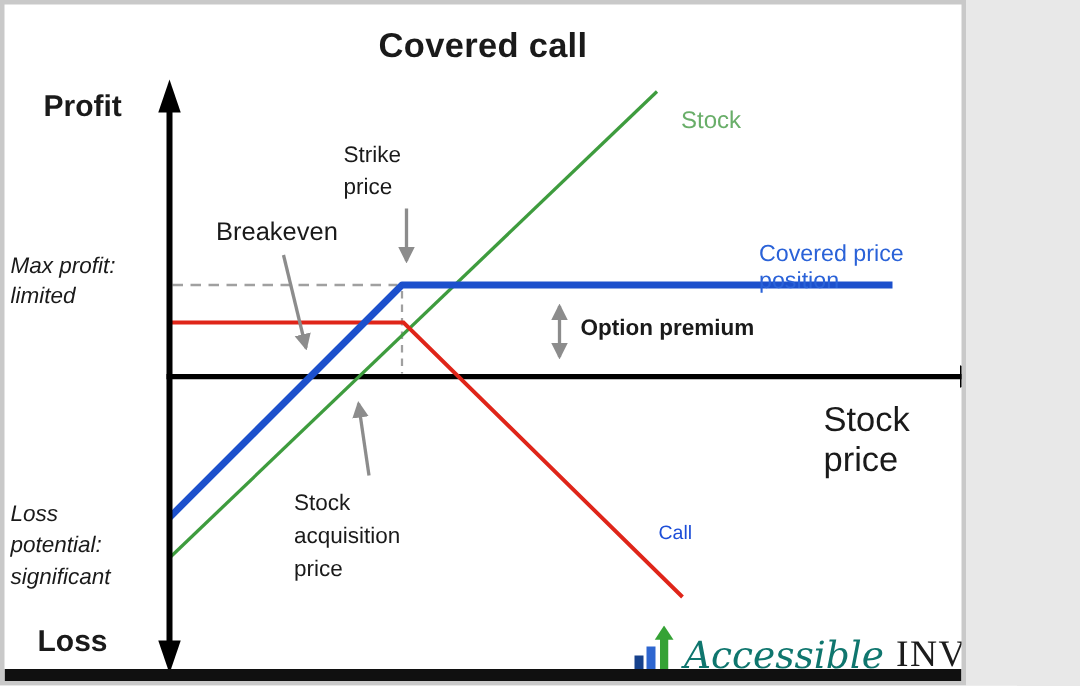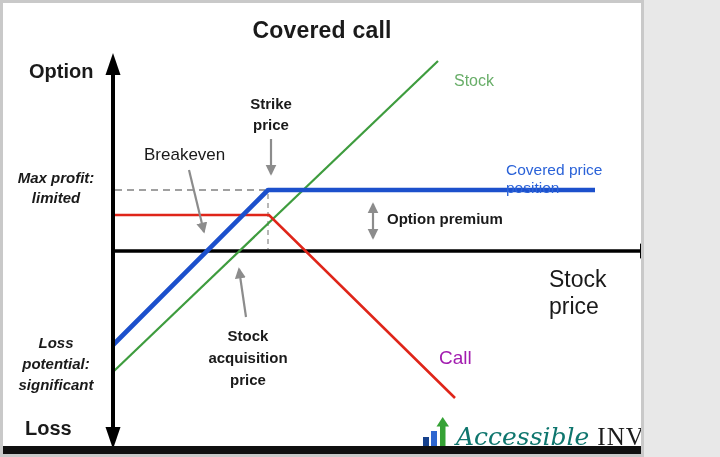--- a/index.html
+++ b/index.html
@@ -5,34 +5,34 @@
   html,body{margin:0;padding:0;background:#e8e8e8;}
   *{box-sizing:border-box;}
   #frame{
     position:relative;width:644px;height:457px;background:#ffffff;
     border:3px solid #c9c9c9;overflow:hidden;
     font-family:"Liberation Sans","DejaVu Sans",sans-serif;color:#1a1a1a;
   }
   #chart-svg{position:absolute;left:0;top:0;width:714px;height:451px;}
   .lbl{position:absolute;white-space:pre-line;}
   .italic{font-style:italic;}
-  .center{text-align:center;font-weight:bold;}
+  .center{}
   #title{left:0;right:0;top:14px;text-align:center;font-size:23px;font-weight:bold;letter-spacing:0.2px;}
   #profit-label{left:26px;top:57px;font-size:20px;font-weight:bold;}
   #loss-label{left:22px;top:414px;font-size:20px;font-weight:bold;}
   #max-profit-label{left:4px;top:165px;width:98px;font-size:15px;line-height:20px;}
   #loss-potential-label{left:4px;top:329px;width:98px;font-size:15px;line-height:21px;}
   #breakeven-label{left:141px;top:142px;font-size:17px;}
   #strike-label{left:226px;top:90px;width:84px;font-size:15px;line-height:21px;}
   #stock-series-label{left:451px;top:69px;font-size:16px;color:#69ae69;}
   #covered-call-series-label{left:503px;top:158px;font-size:15.5px;color:#2a62d8;}
   #option-premium-label{left:384px;top:207px;font-size:15px;font-weight:bold;}
   #stock-price-label{left:546px;top:263px;font-size:23px;font-weight:normal;}
   #stock-acq-label{left:193px;top:322px;width:104px;font-size:15px;line-height:22px;}
-  #call-series-label{left:436px;top:344px;font-size:19px;color:#a21caf;}
+  #call-series-label{left:436px;top:344px;font-size:13px;color:#1d4ed8;}
   #logo{position:absolute;left:419px;top:412px;height:34px;display:flex;align-items:flex-end;}
   #logo-icon{margin-right:6px;margin-bottom:2px;}
   #logo-script{font-family:"DejaVu Serif","Liberation Serif",serif;font-style:italic;font-size:25px;color:#0f766e;line-height:1;margin-right:8px;}
   #logo-caps{font-family:"Liberation Serif","DejaVu Serif",serif;font-size:25px;color:#1c1c1c;line-height:1;letter-spacing:1px;}
   #bottom-bar{position:absolute;left:0;right:0;bottom:0;height:8px;background:#101010;}
 </style>
 </head>
 <body>
 
 <div id="frame">
@@ -80,21 +80,21 @@
     </g>
     <g>
       <line x1="243" y1="314" x2="236" y2="266" stroke="#8c8c8c" stroke-width="2.2" marker-end="url(#gray-arrow)"></line>
     </g>
     <g>
       <line x1="370" y1="201" x2="370" y2="235" stroke="#8c8c8c" stroke-width="2.2" marker-start="url(#gray-arrow)" marker-end="url(#gray-arrow)"></line>
     </g>
   </svg>
 
   <div class="lbl" id="title">Covered call</div>
-  <div class="lbl" id="profit-label">Option</div>
+  <div class="lbl" id="profit-label">Profit</div>
   <div class="lbl" id="loss-label">Loss</div>
   <div class="lbl italic center" id="max-profit-label">Max profit:
 limited</div>
   <div class="lbl italic center" id="loss-potential-label">Loss
 potential:
 significant</div>
   <div class="lbl" id="breakeven-label">Breakeven</div>
   <div class="lbl center" id="strike-label">Strike
 price</div>
   <div class="lbl" id="stock-series-label">Stock</div>

